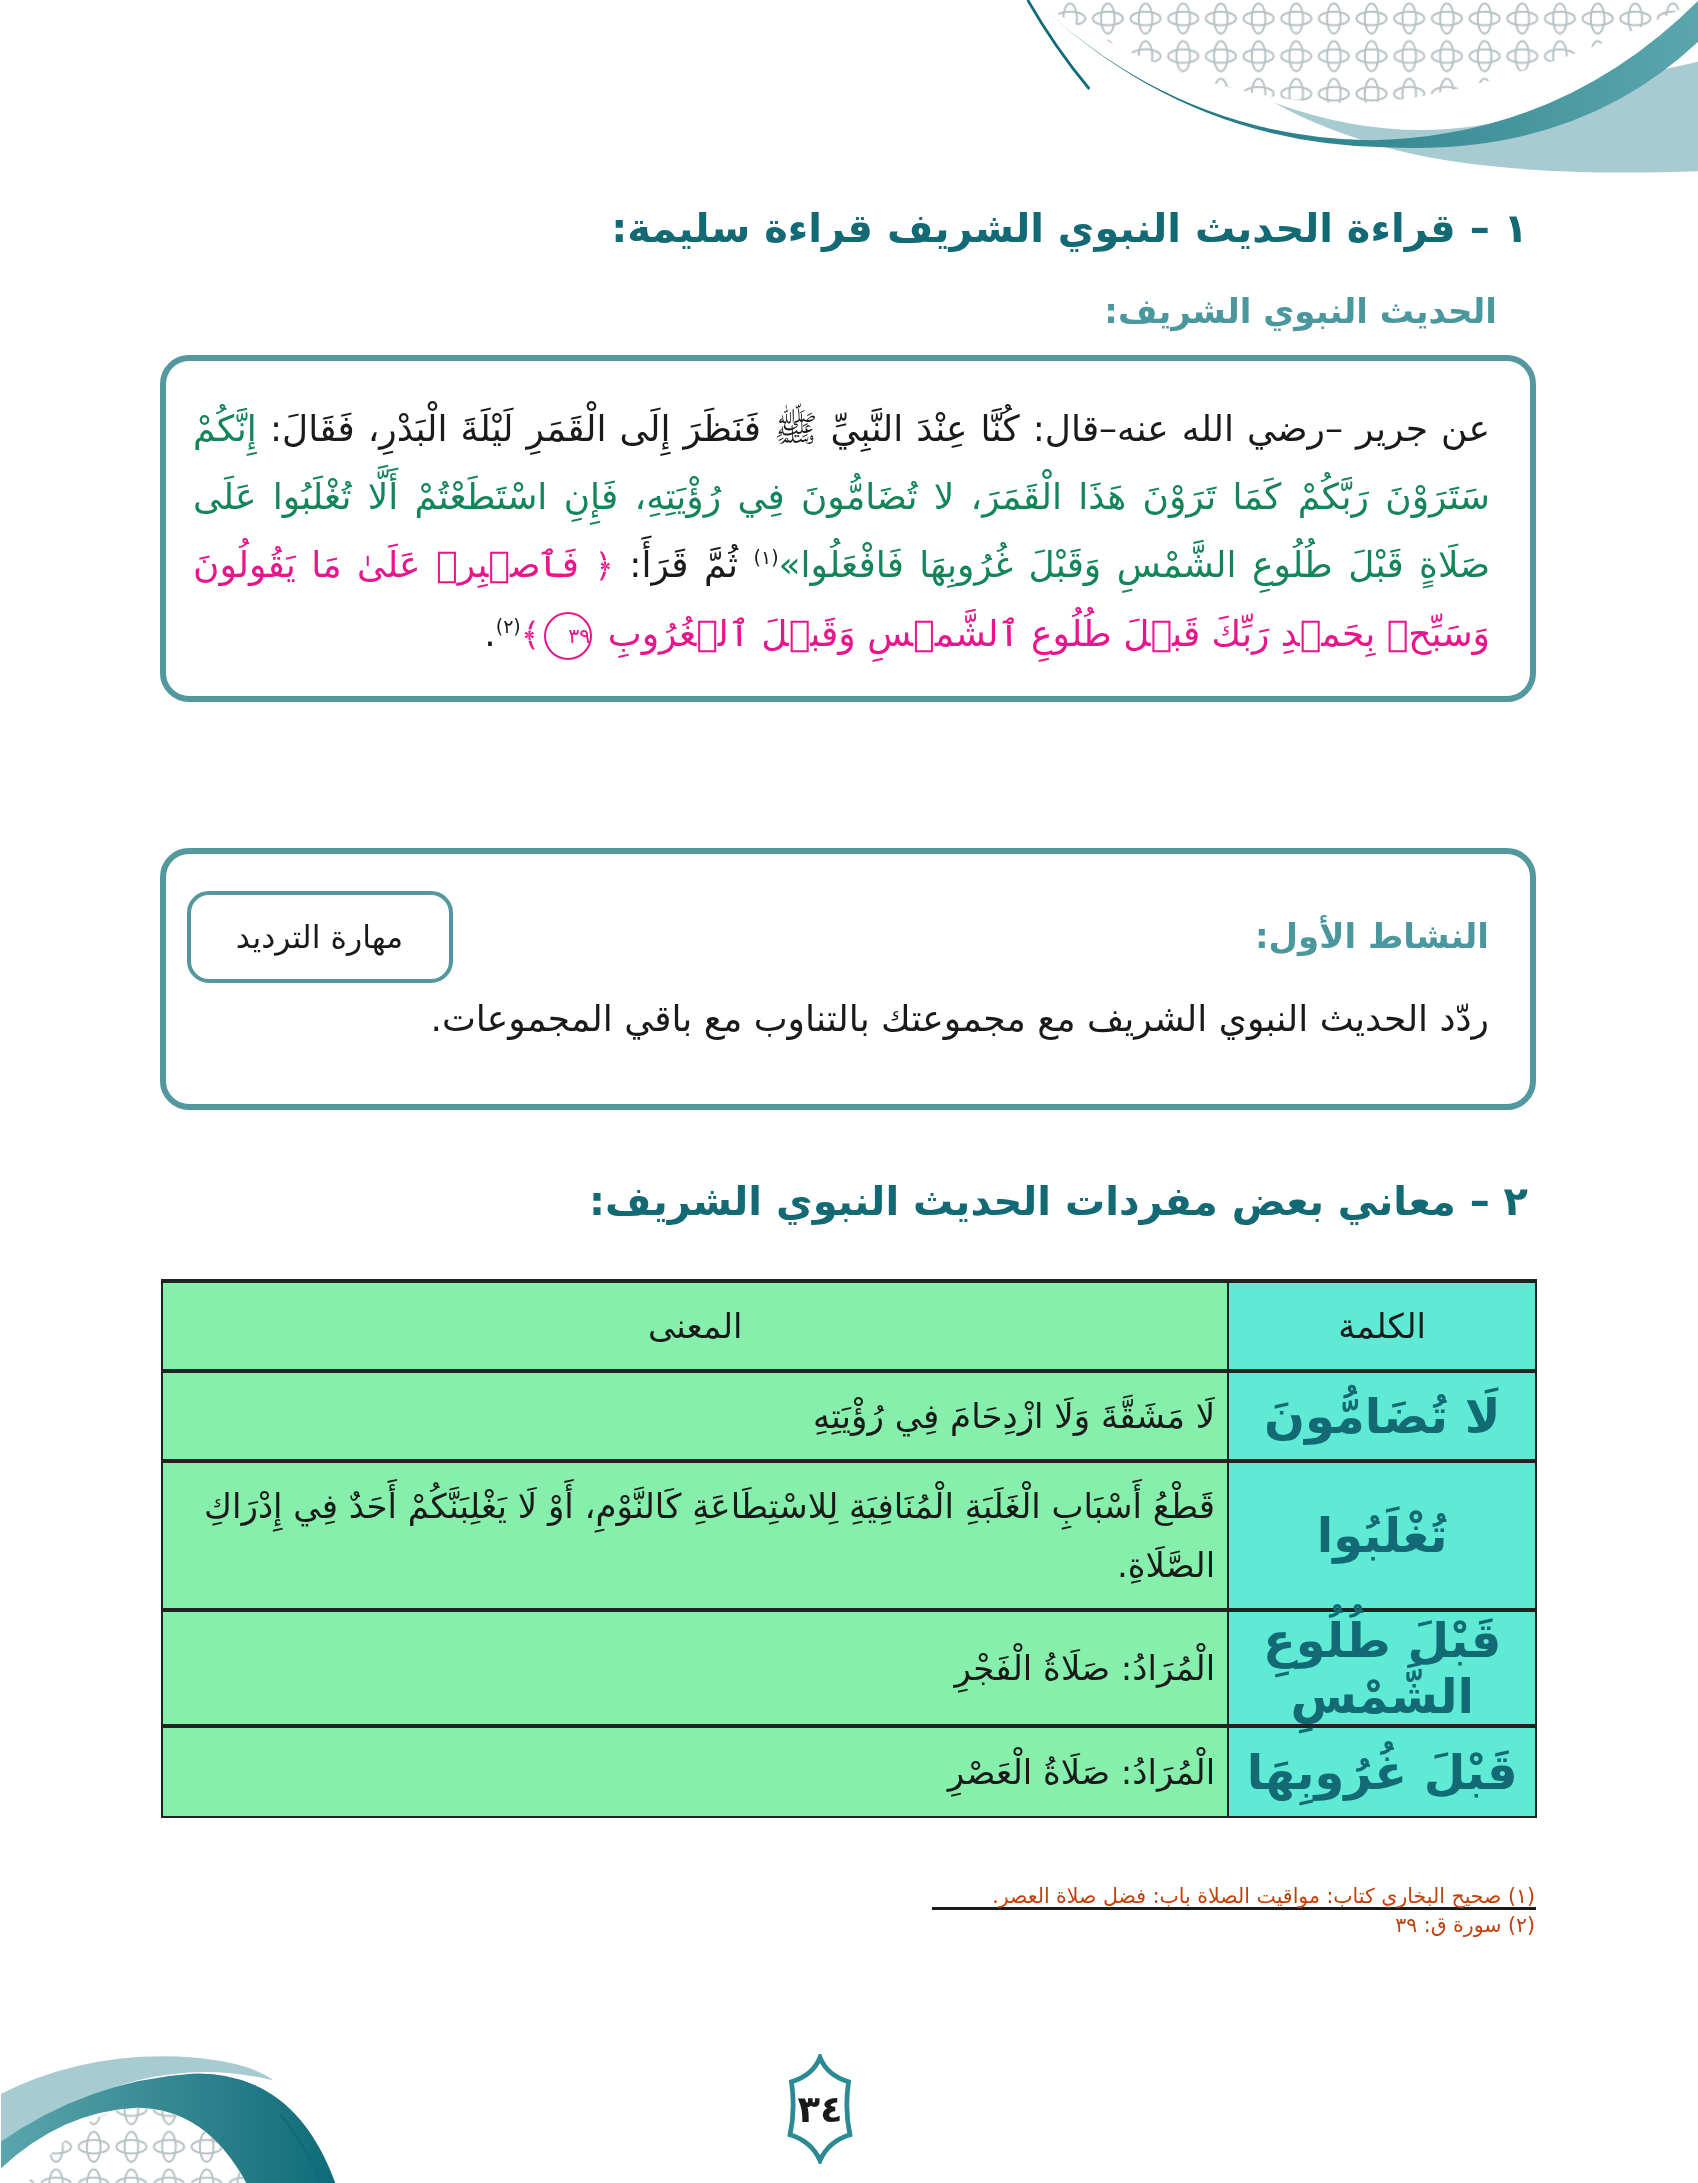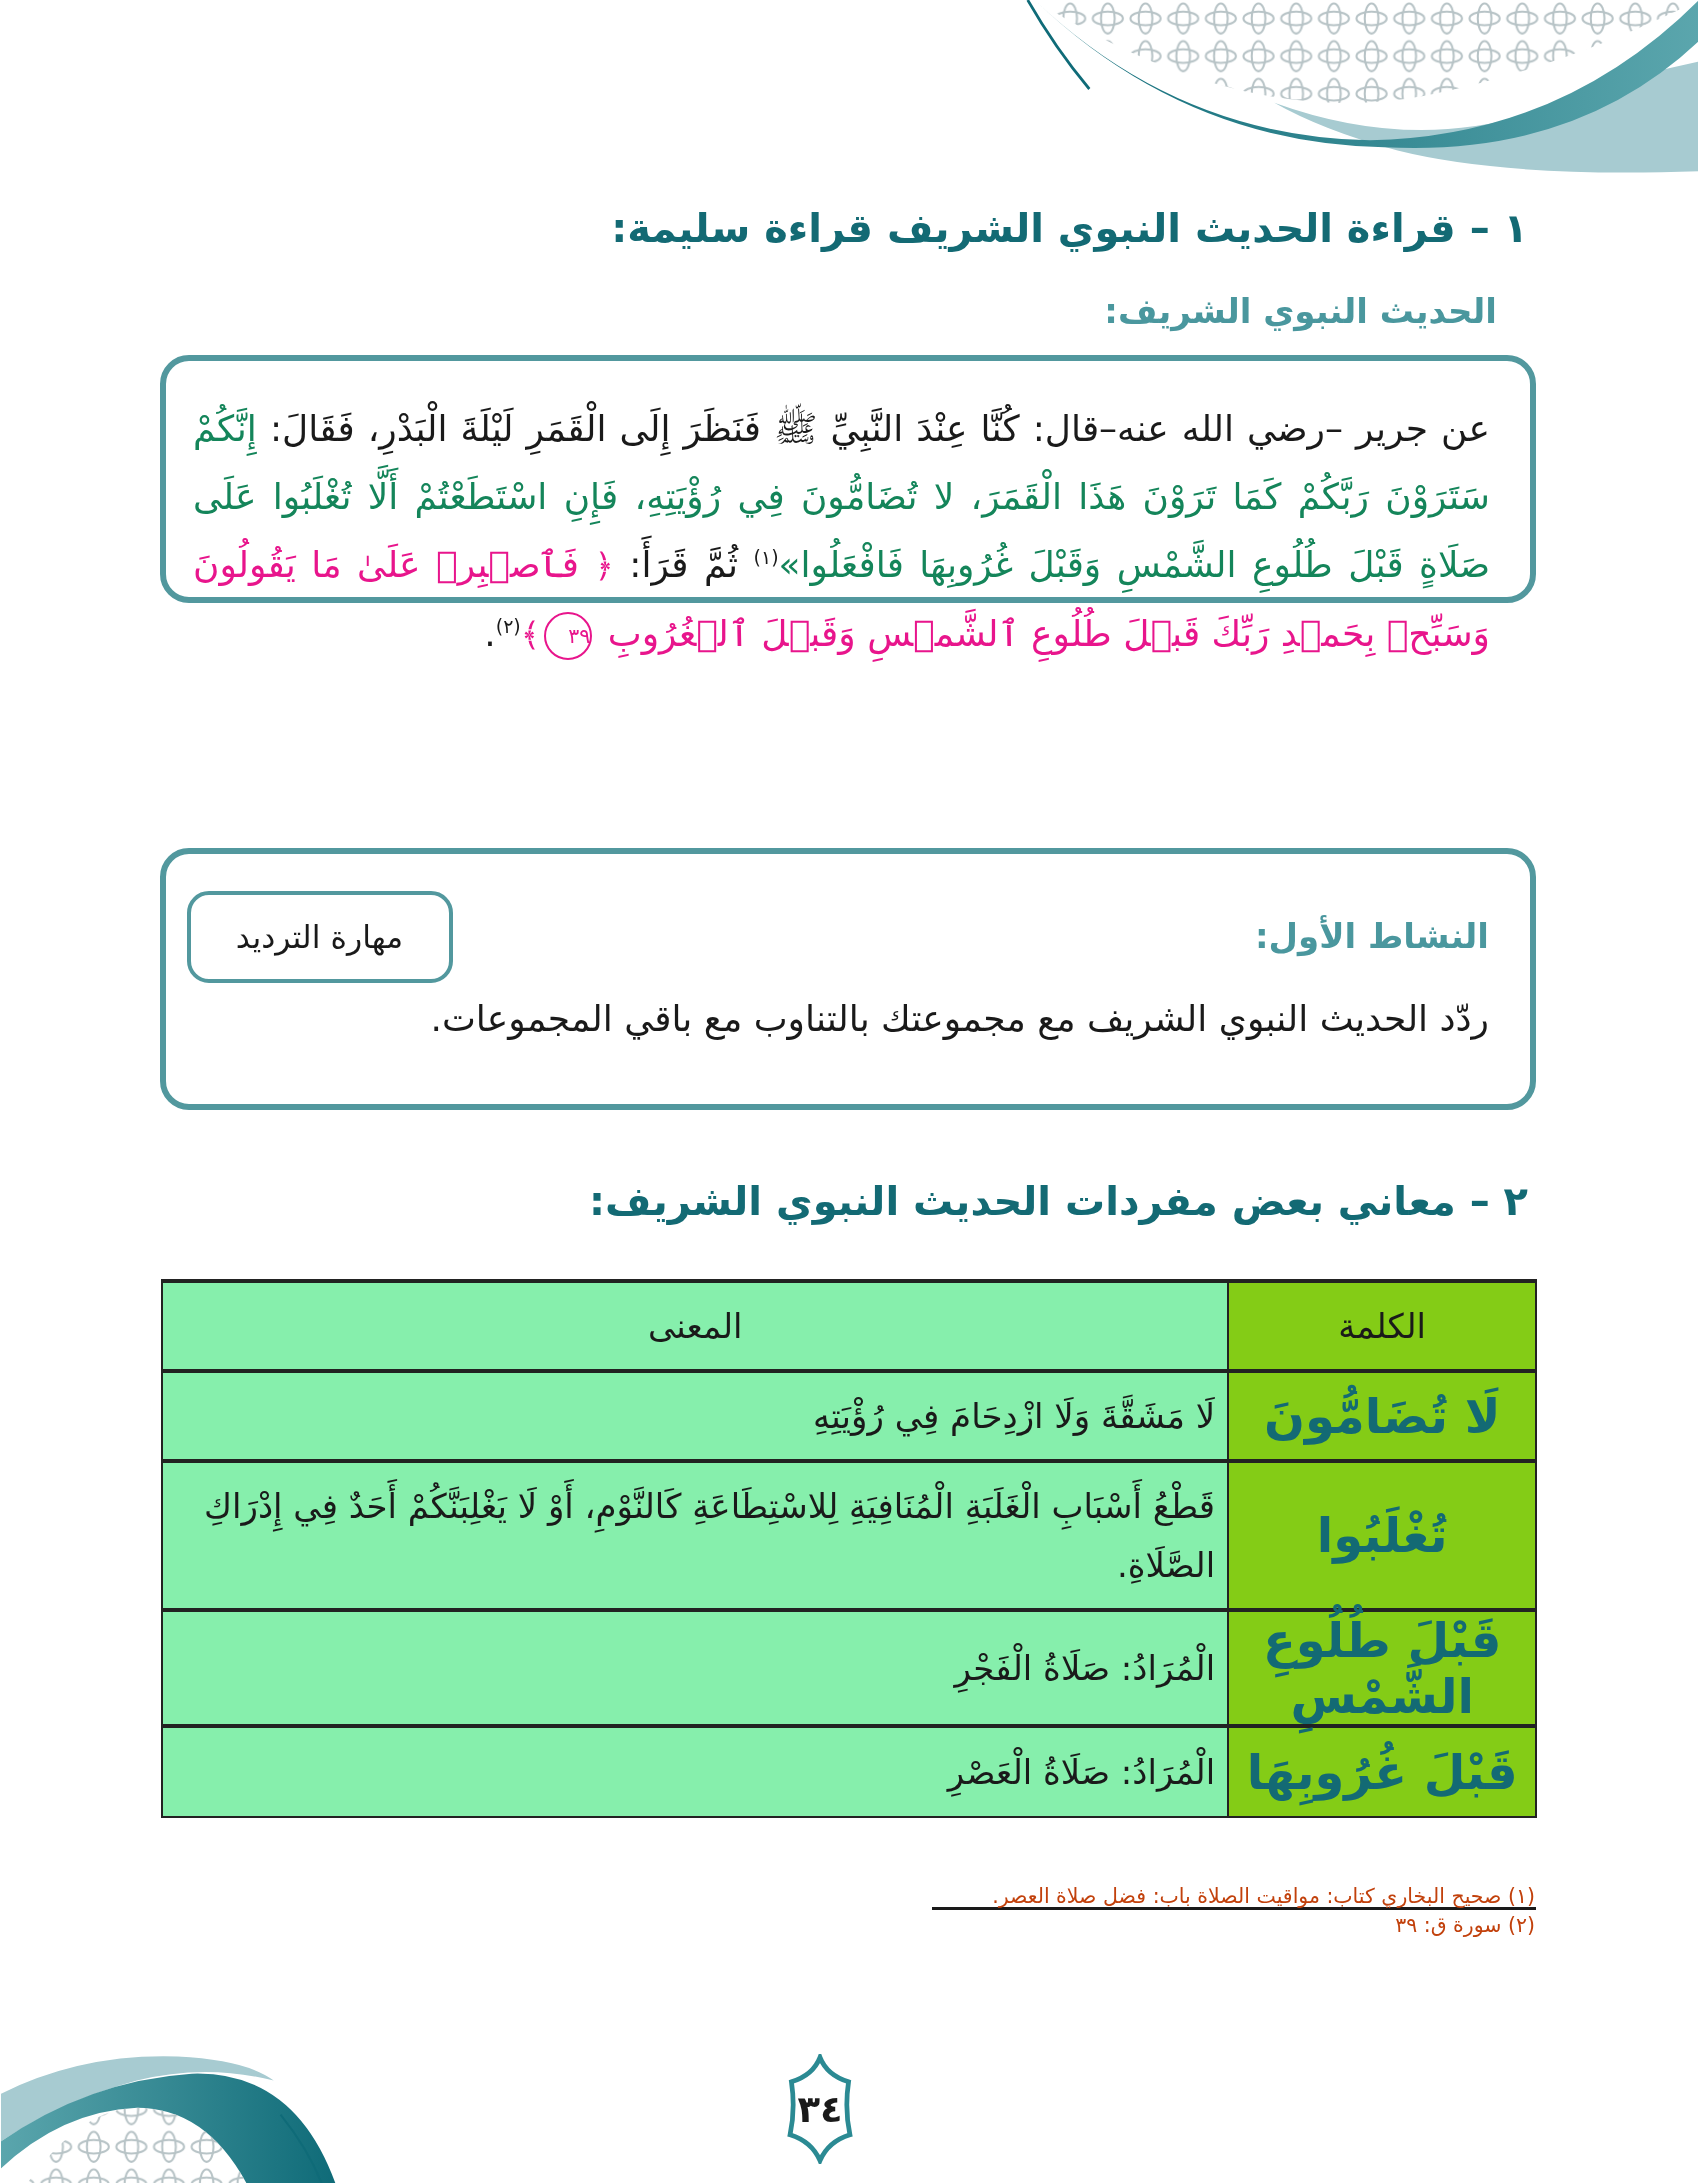--- a/index.html
+++ b/index.html
@@ -37,21 +37,21 @@
       color: #4a979e;
     }
 
     .rounded-box {
       position: absolute;
       border: 6.2px solid #52989e;
       border-radius: 29px;
       box-sizing: border-box;
       background: #fff;
     }
-    #hadith-box { left: 160px; top: 355px; width: 1376px; height: 248px; padding: 34px 40px 11px 27px; }
+    #hadith-box { left: 160px; top: 355px; width: 1376px; height: 347px; padding: 34px 40px 11px 27px; }
     .hadith-text {
       font-size: 36px;
       line-height: 68px;
       text-align: justify;
       text-align-last: right;
     }
     .t-black { color: #1a1a1a; }
     .t-green { color: #14855a; }
     .t-pink  { color: #e8158c; }
     .sup { font-size: 19px; vertical-align: super; line-height: 0; color: #1a1a1a; }
@@ -96,21 +96,21 @@
     }
     table.vocab td, table.vocab th {
       border: 2.7px solid #222;
       border-top-width: 4.8px;
       font-weight: normal;
       background: #86efac;
       font-size: 34px;
       padding: 0 12.3px;
     }
     table.vocab th { height: 86px; text-align: center; }
-    table.vocab .col-word { width: 281px; background: #84cc16; text-align: center; }
+    table.vocab .col-word { width: 281px; background: #5eead4; text-align: center; }
     table.vocab td.col-word { color: #136a74; font-size: 48px; font-weight: bold; }
     table.vocab tr.r1 td { height: 86px; }
     table.vocab tr.r2 td { height: 145px; line-height: 59px; }
     table.vocab tr.r3 td, table.vocab tr.r4 td { height: 88px; }
     table.vocab td.col-meaning { text-align: right; }
 
     .footnote-rule {
       position: absolute; left: 932px; top: 1907px;
       width: 604px; height: 3.4px; background: #1a1a1a;
     }

